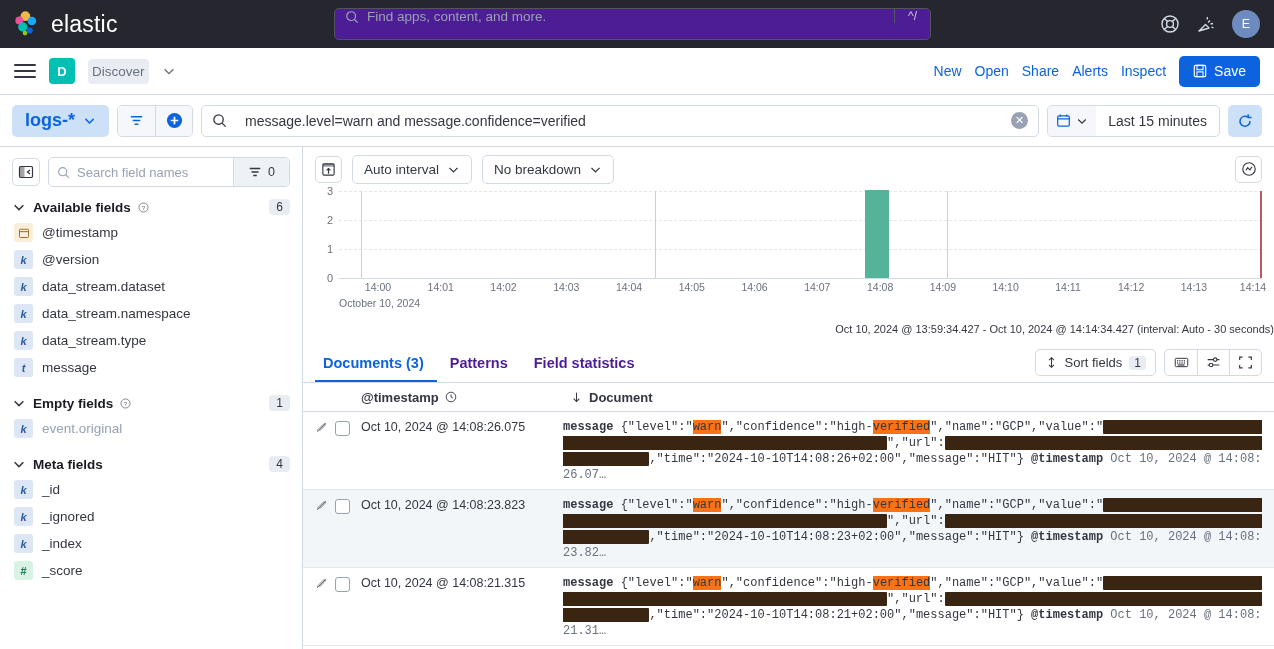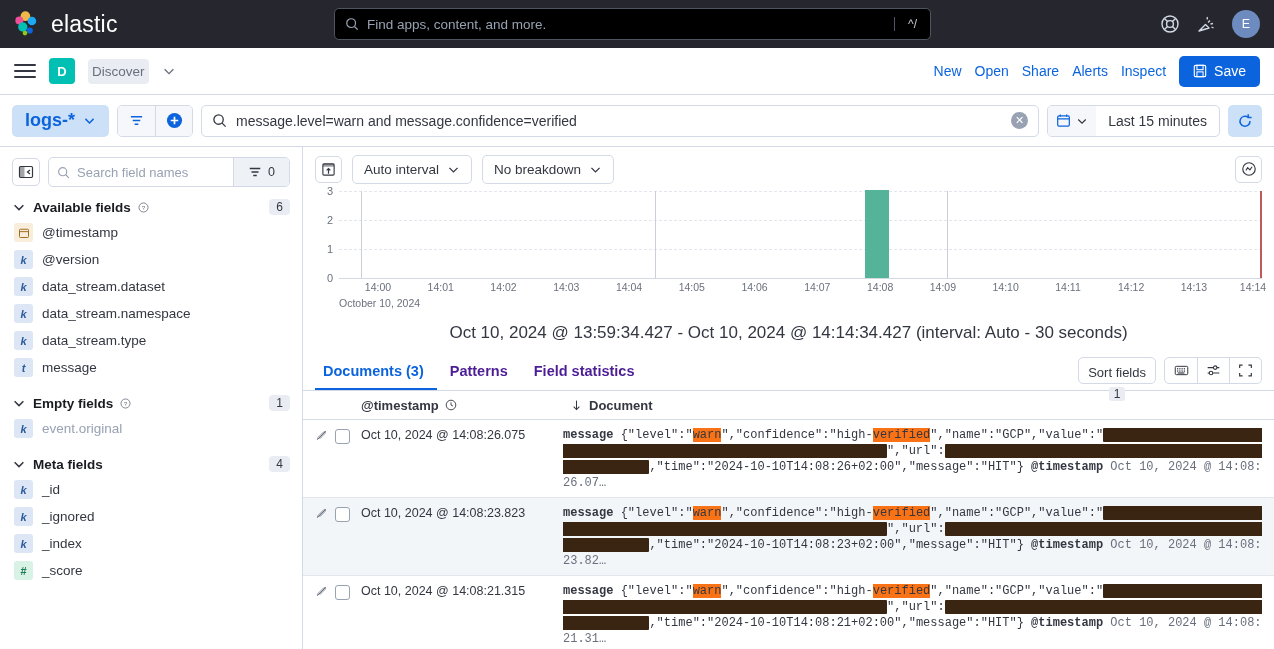--- a/index.html
+++ b/index.html
@@ -15,22 +15,22 @@
   .gheader {
     height: 48px; background: #25262E; flex: 0 0 48px;
     display: flex; align-items: center; padding: 0 14px; position: relative;
   }
   .brand { display: flex; align-items: center; gap: 9px; }
   .brand-word { color: #fff; font-size: 23px; letter-spacing: .2px; font-weight: 400; }
   .elastic-mark { width: 28px; height: 26px; display: block; }
 
   .gsearch {
     position: absolute; left: 334px; width: 597px; height: 32px;
-    border: 1px solid #50545E; border-radius: 5px; display: flex; align-items: center;
-    background: #000000;
+    border: 1px solid #50545E; border-radius: 5px; display: flex; align-items: flex-start;
+    background: #4c1d95;
   }
   .gsearch-in { flex: 1; display: flex; align-items: center; gap: 8px; padding: 0 10px; }
   .gsearch-ph { color: #98A2B3; font-size: 13.5px; }
   .gs-kbd {
     width: 36px; border-left: 1px solid #50545E; display: flex;
     align-items: center; justify-content: center; color: #C6CBD4; font-size: 12px;
   }
   .gright { position: absolute; right: 14px; display: flex; align-items: center; gap: 16px; }
   .gicon { width: 20px; height: 20px; display: block; cursor: pointer; }
   .avatar {
@@ -73,21 +73,21 @@
     display: flex; align-items: center; gap: 8px; cursor: pointer;
   }
   .filtgrp { display: flex; border: 1px solid #D3DAE6; border-radius: 5px; overflow: hidden; height: 32px; }
   .filtgrp > div {
     width: 37px; display: flex; align-items: center; justify-content: center;
     background: #F5F7FA; cursor: pointer;
   }
   .filtgrp > div + div { border-left: 1px solid #D3DAE6; }
   .qinput {
     flex: 1; height: 32px; border: 1px solid #D3DAE6; border-radius: 5px;
-    background: #fff; display: flex; align-items: center; gap: 9px; padding: 0 10px;
+    background: #fff; display: flex; align-items: center; gap: 18px; padding: 0 10px;
   }
   .qtext { flex: 1; font-size: 14px; color: #343741; }
   .clear-x {
     width: 17px; height: 17px; border-radius: 50%; background: #98A2B3; color: #fff;
     font-size: 11px; display: flex; align-items: center; justify-content: center; cursor: pointer;
   }
   .dategrp { display: flex; align-items: center; height: 32px; border: 1px solid #D3DAE6; border-radius: 5px; overflow: hidden; }
   .dcal { background: #F5F7FA; height: 100%; display: flex; align-items: center; gap: 5px; padding: 0 8px; cursor: pointer; }
   .dtxt { padding: 0 12px; font-size: 14px; color: #343741; cursor: pointer; }
   .refresh-btn {
@@ -144,31 +144,31 @@
   .yaxis { position: absolute; left: 0; top: 0; width: 22px; height: 88px; }
   .ytick { position: absolute; right: 4px; font-size: 11px; color: #6a717d; transform: translateY(-50%); }
   .plot { position: absolute; left: 24px; right: 0; top: 0; height: 88px; border-bottom: 1px solid #D3DAE6; }
   .grid-h { position: absolute; left: 0; right: 0; border-top: 1px dashed #E3E7ED; }
   .vline { position: absolute; top: 0; bottom: 0; width: 1px; background: #CBD0D8; }
   .bar { position: absolute; bottom: 0; background: #54B399; }
   .nowline { position: absolute; top: 0; bottom: 0; width: 2px; background: #BD5B5B; }
   .xaxis { position: absolute; left: 24px; right: 0; top: 90px; height: 18px; }
   .xtick { position: absolute; font-size: 10.5px; color: #6a717d; white-space: nowrap; }
   .xdate { position: absolute; left: 24px; top: 106px; font-size: 10.5px; color: #6a717d; }
-  .timerange { text-align: center; font-size: 17px; color: #343741; padding: 4px 0 8px; }
+  .timerange { text-align: right; font-size: 11px; color: #343741; padding: 4px 0 8px; }
 
   
   .tabsrow { display: flex; align-items: center; padding: 0 12px; border-bottom: 1px solid #D3DAE6; height: 40px; flex: 0 0 40px; }
   .tab { font-size: 14.5px; font-weight: 700; color: #4c1d95; padding: 0 13px; height: 100%;
         display: flex; align-items: center; cursor: pointer; }
   .tab:first-child { padding-left: 8px; }
   .tab.active { color: #0B64DD; box-shadow: inset 0 -2px 0 #0B64DD; }
   .tabs-spacer { flex: 1; }
   .sortbtn { height: 27px; border: 1px solid #D3DAE6; border-radius: 5px; display: flex; align-items: center;
-             gap: 7px; padding: 0 9px; font-size: 13px; color: #343741; cursor: pointer; margin-right: 8px; flex-direction: column; }
+             gap: 7px; padding: 0 9px; font-size: 13px; color: #343741; cursor: pointer; margin-right: 8px; }
   .sort-badge { background: #E9EDF3; border-radius: 3px; padding: 0 5px; font-size: 12px; }
   .icongrp { display: flex; border: 1px solid #D3DAE6; border-radius: 5px; overflow: hidden; height: 27px; }
   .icongrp > div { width: 32px; display: flex; align-items: center; justify-content: center; cursor: pointer; }
   .icongrp > div + div { border-left: 1px solid #D3DAE6; }
 
   .thead { display: flex; align-items: center; height: 29px; flex: 0 0 29px;
            border-bottom: 1px solid #D3DAE6; padding: 0 12px; }
   .th-ts { width: 248px; flex: 0 0 248px; display: flex; align-items: center; gap: 6px;
            padding-left: 46px; font-size: 13px; font-weight: 700; color: #343741; }
   .th-sortarrow { width: 26px; flex: 0 0 26px; display: flex; align-items: center; justify-content: center; }

